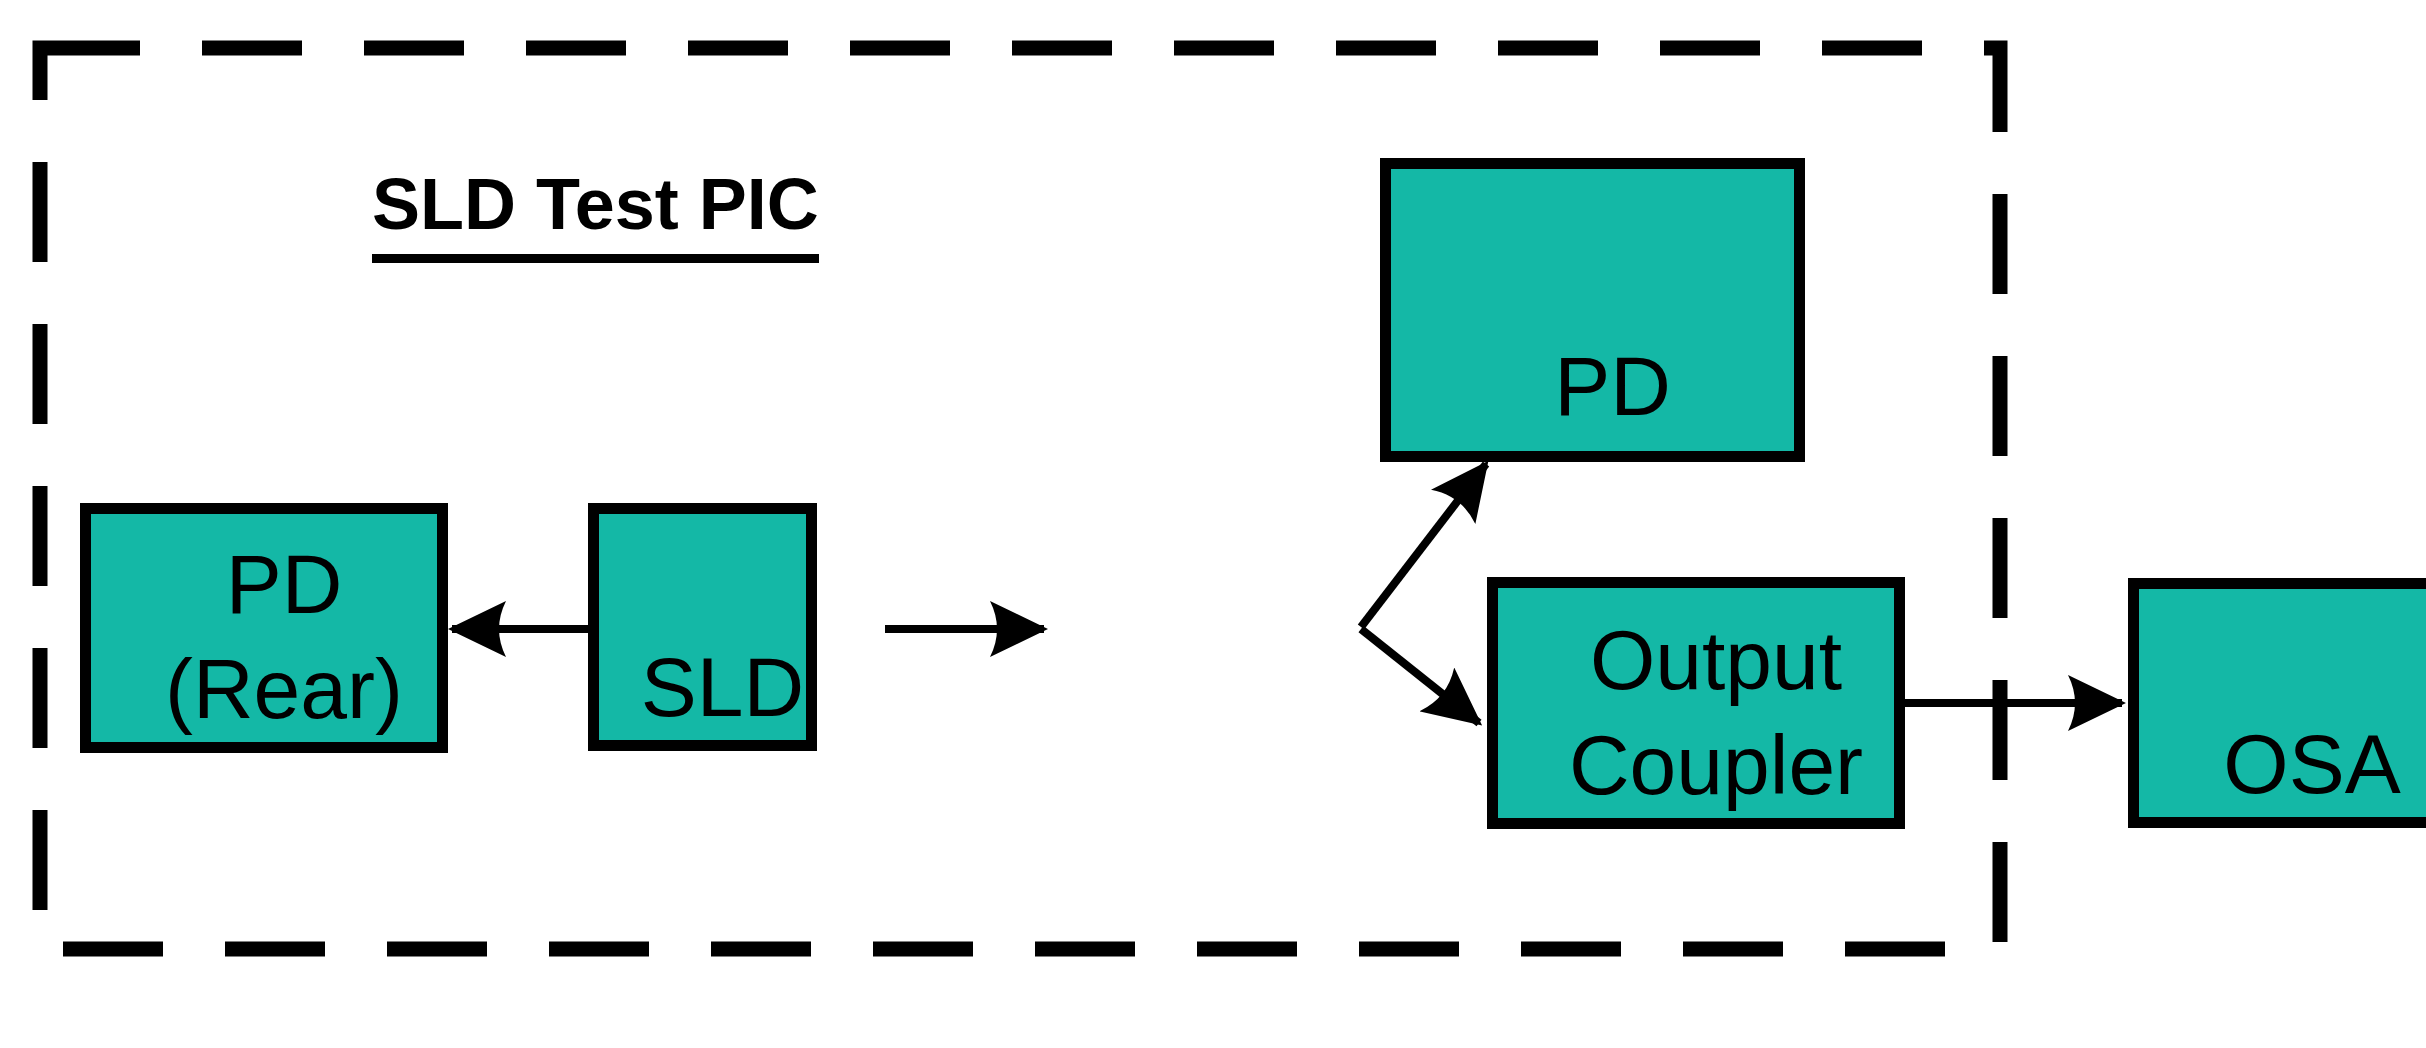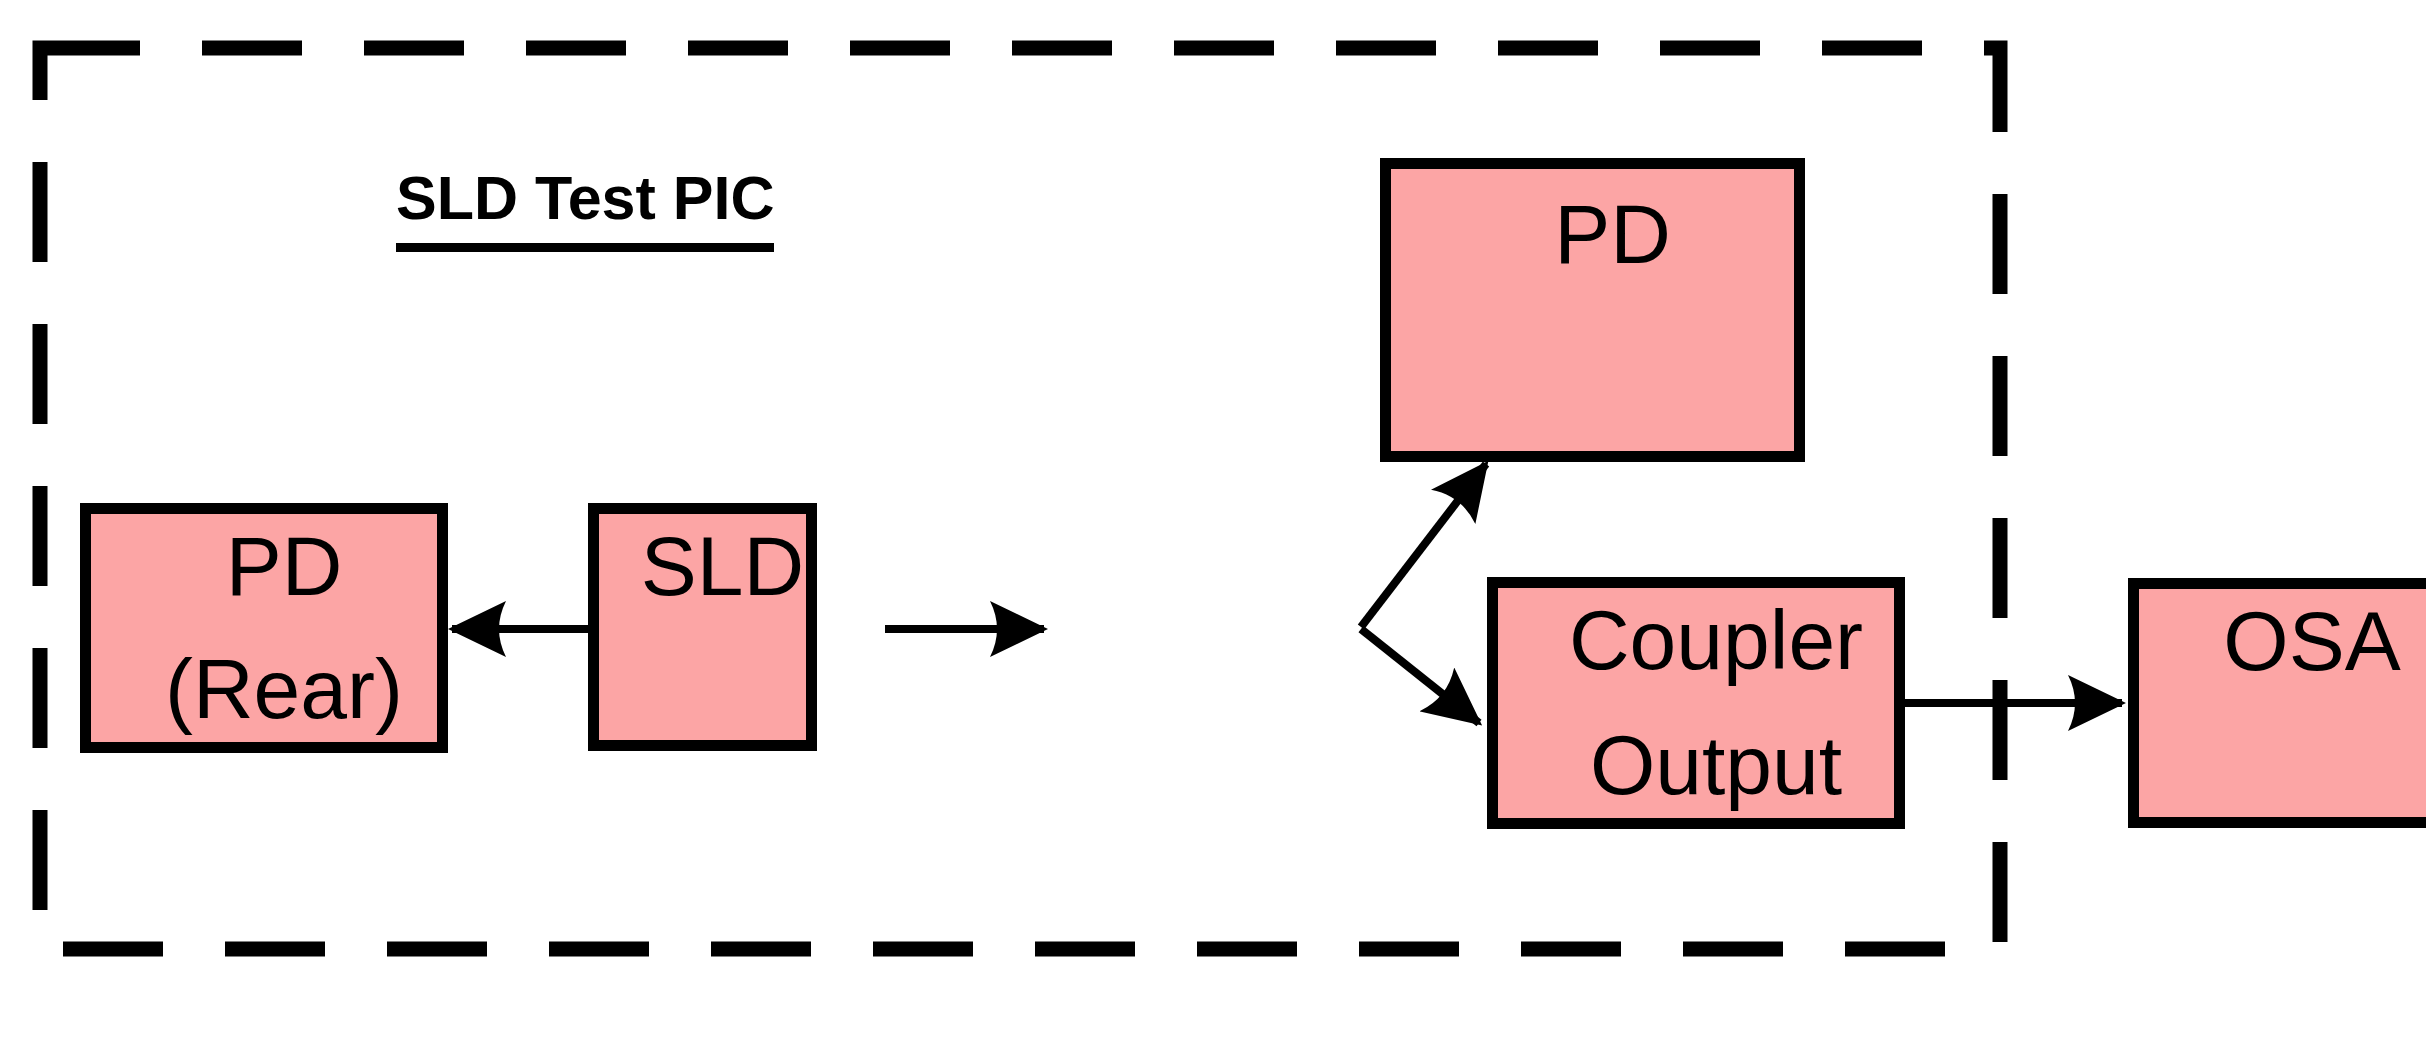--- a/index.html
+++ b/index.html
@@ -18,40 +18,40 @@
   }
   .connector-layer {
     position: absolute;
     left: 0;
     top: 0;
     width: 2426px;
     height: 1048px;
   }
   .diagram-title {
     position: absolute;
-    left: 396px;
+    left: 372px;
     top: 168px;
     display: inline-block;
-    font-size: 61px;
+    font-size: 72px;
     font-weight: bold;
     line-height: 1;
     letter-spacing: 0px;
     padding-bottom: 14px;
     border-bottom: 9px solid #000000;
     white-space: nowrap;
   }
   .node {
     position: absolute;
     box-sizing: border-box;
     border: 11px solid #000000;
-    background: #fca5a5;
+    background: #14b8a6;
     display: flex;
     flex-direction: column;
     align-items: center;
-    justify-content: space-between;
+    justify-content: flex-end;
     text-align: center;
     font-size: 84px;
     line-height: 1.25;
     white-space: nowrap;
     padding-left: 40px;
   }
   .node-pd-rear        { left: 80px;   top: 503px; width: 368px; height: 250px; }
   .node-sld            { left: 588px;  top: 503px; width: 229px; height: 248px; }
   .node-mmi            { left: 1048px; top: 503px; width: 313px; height: 248px; }
   .node-pd-output      { left: 1380px; top: 158px; width: 425px; height: 304px; line-height: 1.55; }
@@ -93,21 +93,21 @@
   <div class="node node-sld">
     <span>SLD</span>
   </div>
 
 
   <div class="node node-pd-output">
     <span>PD</span>
   </div>
 
   <div class="node node-output-coupler">
+    <span>Output</span>
     <span>Coupler</span>
-    <span>Output</span>
   </div>
 
   <div class="node node-osa">
     <span>OSA</span>
   </div>
 
 </div>
 
 </body></html>

